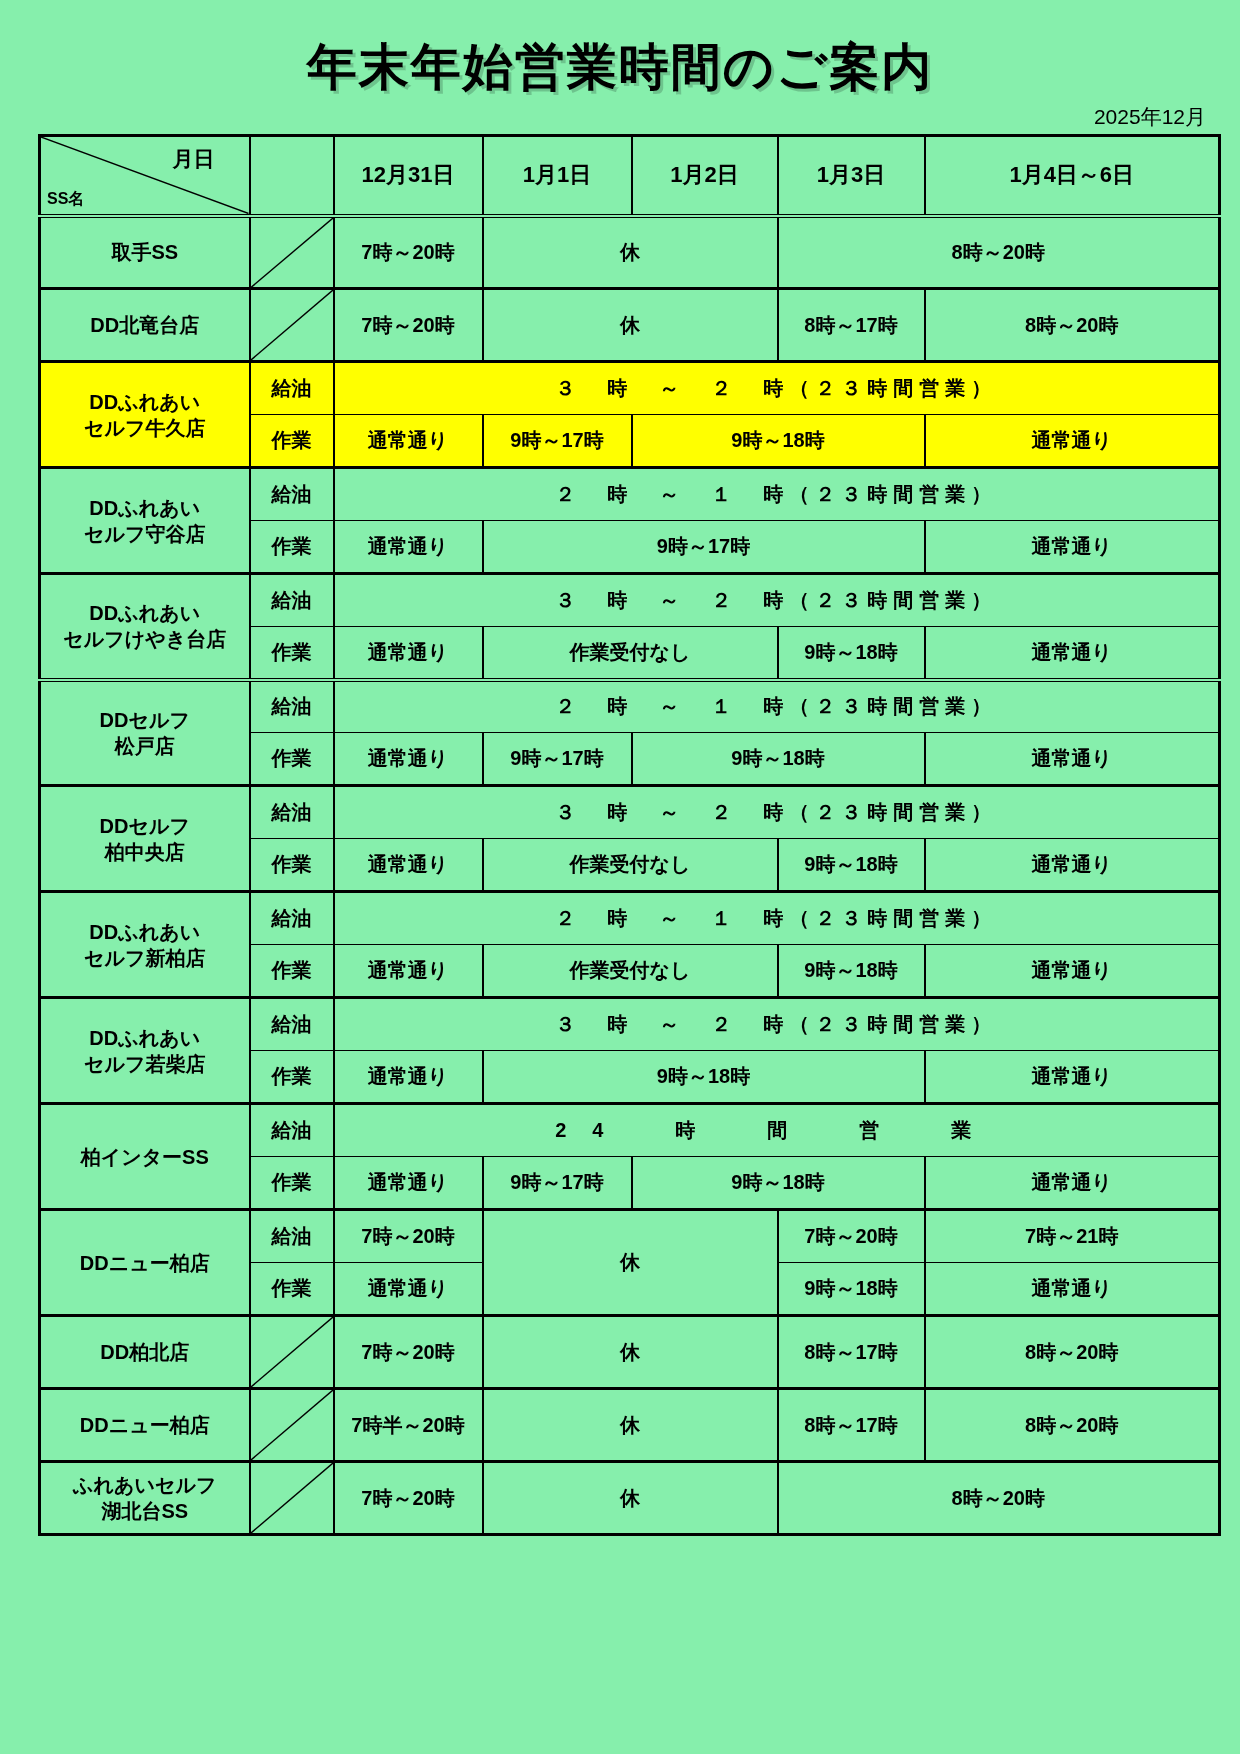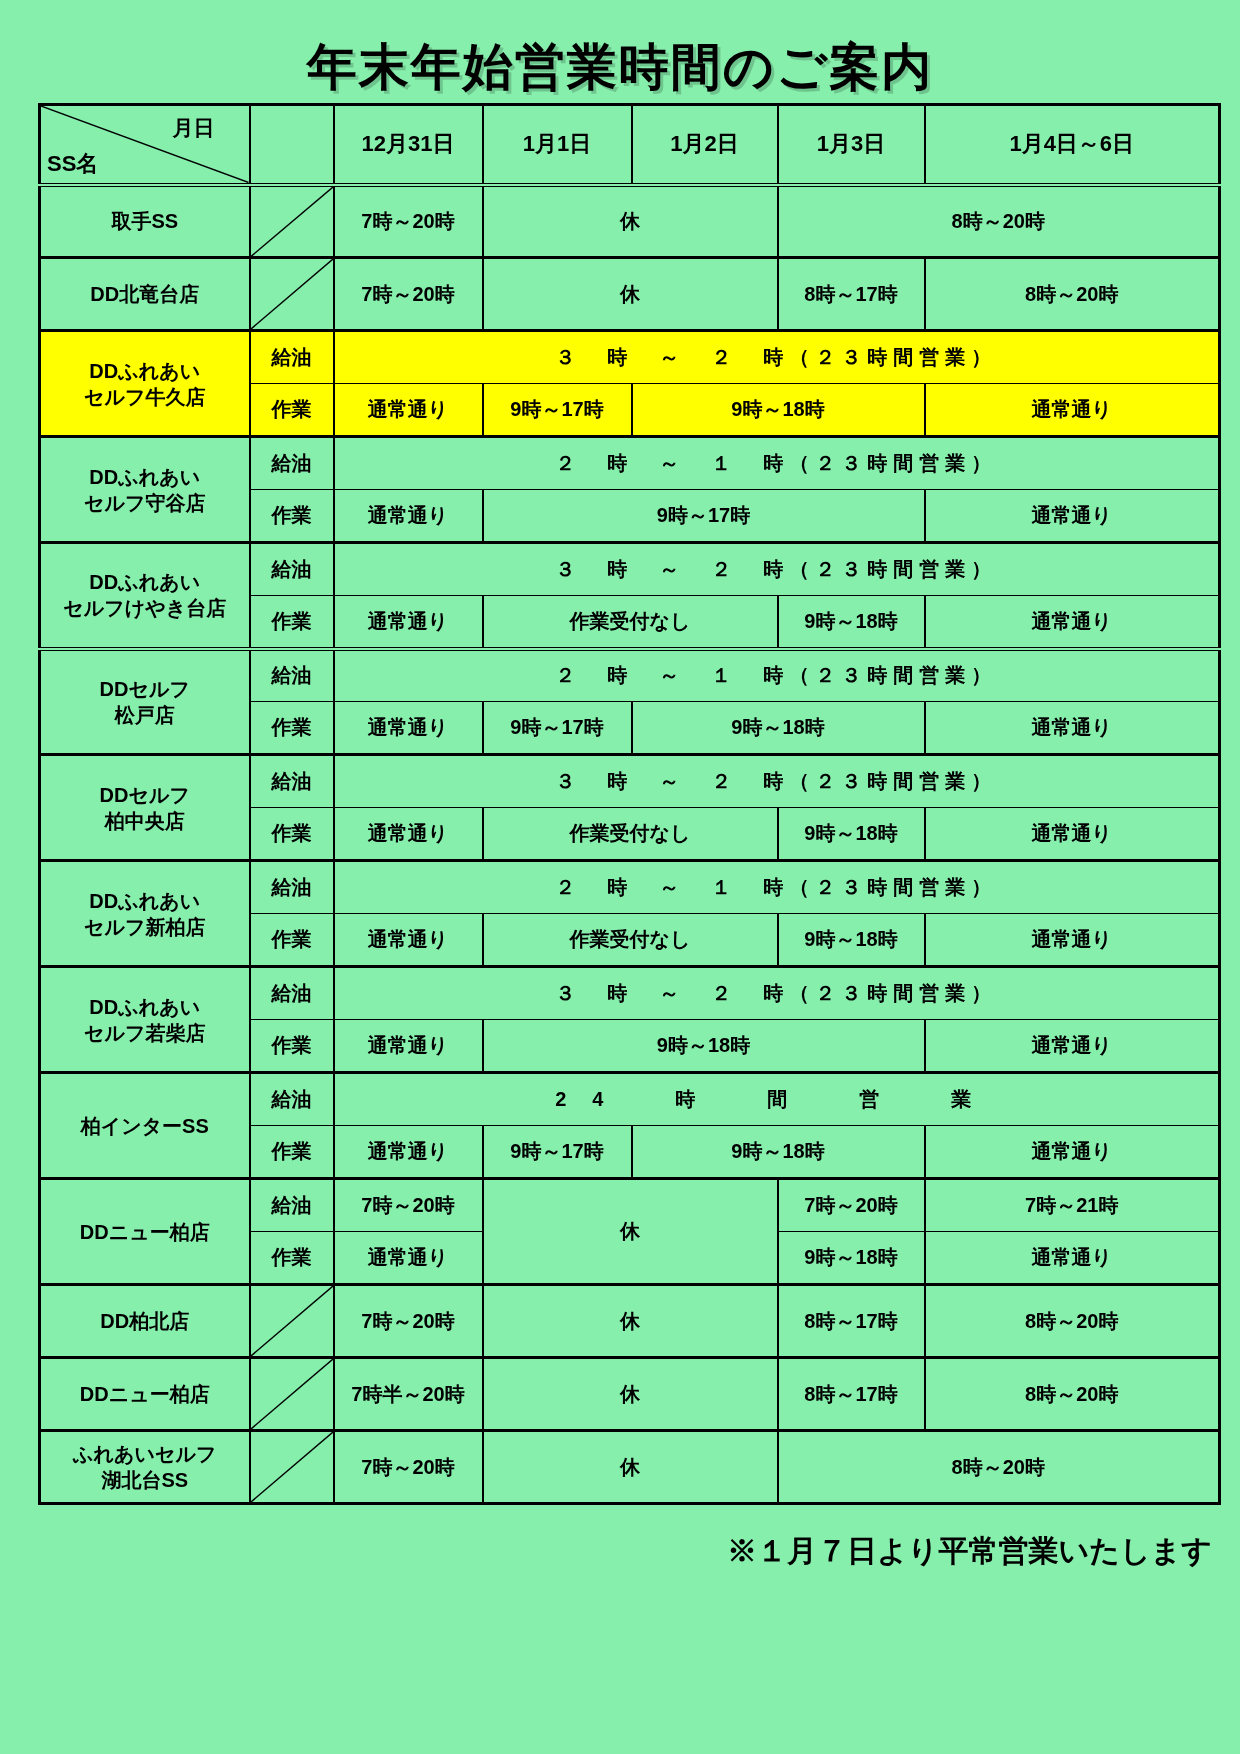--- a/index.html
+++ b/index.html
@@ -23,30 +23,31 @@
   td.bb-dbl{border-bottom:4px double #000 !important;}
   td.name{text-align:left;padding-left:12px;font-size:22px;white-space:pre-line;line-height:1.3;}
   td.lbl{font-size:20px;}
   td.rest{font-size:22px;}
   td.spread{letter-spacing:6px;font-size:21px;}
   td.spread24{letter-spacing:26px;font-size:21px;}
   td.hl{background:#ffff00;}
   td.diagcell,td.corner{position:relative;}
   svg.diag{position:absolute;left:0;top:0;width:100%;height:100%;display:block;}
   td.corner .c-top{position:absolute;top:8px;right:34px;font-size:21px;}
-  td.corner .c-bot{position:absolute;bottom:4px;left:6px;font-size:22px;}
+  td.corner .c-bot{position:absolute;bottom:4px;left:6px;font-size:16px;}
   .footer{width:1218px;text-align:right;padding-right:6px;box-sizing:border-box;
           margin-top:26px;font-size:30px;font-weight:bold;}
 </style>
 </head>
 <body>
 
 <div class="page">
 
   <h1 class="title">年末年始営業時間のご案内</h1>
+  <div class="issued">2025年12月</div>
 
   <table class="t">
     <colgroup>
       <col style="width:210px">
         <col style="width:84px">
         <col style="width:149px">
       <col style="width:149px">
         <col style="width:146px">
         <col style="width:147px">
         <col style="width:295px">
@@ -253,15 +254,14 @@
             </svg>
           </td>
         <td>7時～20時</td>
         <td colspan="2" class="rest">休</td>
         <td colspan="2">8時～20時</td>
       </tr>
 
     </tbody>
   </table>
 
-  <div class="footer">※１月７日より平常営業いたします</div>
 
 </div>
 
 </body></html>

